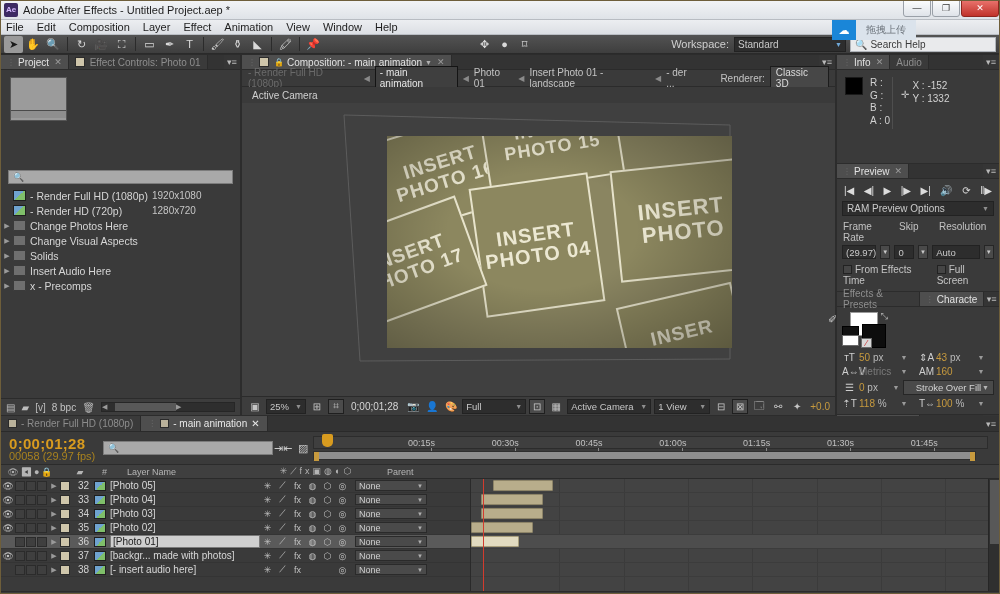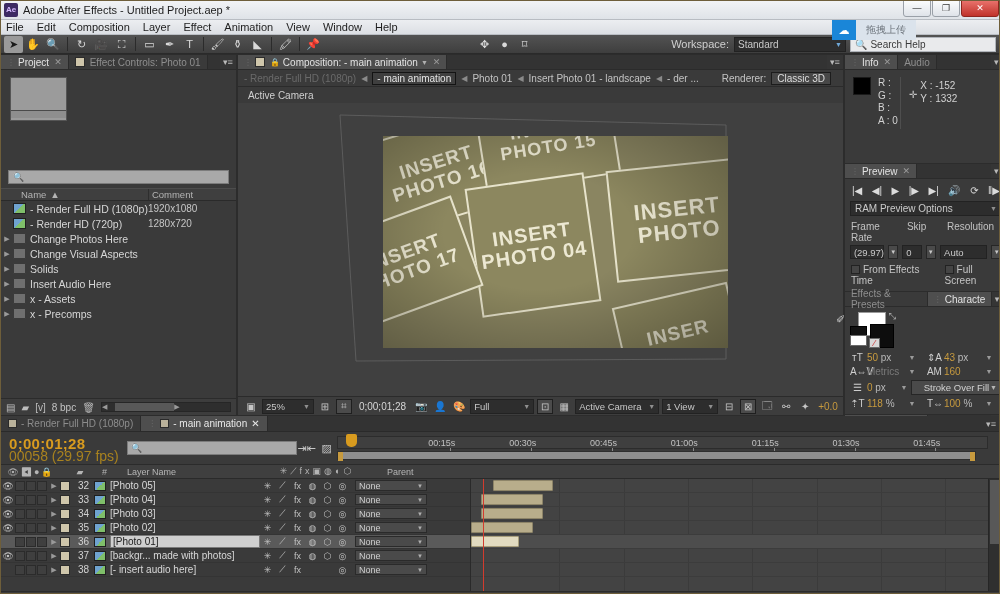--- a/index.html
+++ b/index.html
@@ -242,21 +242,21 @@
 
   
   #timeline { height:191px; border:1px solid #2c2c2c; border-top:none; display:flex; flex-direction:column; background:#3a3a3a;}
   .tl-tabs { height:16px;background:#333;display:flex;align-items:stretch;border-bottom:1px solid #2a2a2a;}
   .tl-tab { display:flex;align-items:center;gap:4px;padding:0 7px;font-size:10px;background:#3a3a3a;border-right:1px solid #2a2a2a;color:#8d8d8d;}
   .tl-tab.active { background:#4e4e4e;color:#e8e8e8; }
   .tl-sq { width:9px;height:9px;background:#b9b19a;border:1px solid #2a2a2a; }
   .tl-head { height:33px;display:flex;align-items:center;background:#3a3a3a;border-bottom:1px solid #2b2b2b;}
   .tc-big { padding:0 8px; }
   .tc-big .t1 { color:#d89b1f;font-size:15px;font-weight:bold;letter-spacing:0.3px;line-height:15px;}
-  .tc-big .t2 { color:#a8821f;font-size:14px;line-height:10px; }
+  .tc-big .t2 { color:#a8821f;font-size:11px;line-height:10px; }
   .tl-search { width:170px;height:14px;background:#a9a9a9;border:1px solid #7c7c7c;display:flex;align-items:center;gap:3px;padding:0 4px;color:#4a4a4a;font-size:9px;}
   .tl-hico { width:20px;text-align:center;color:#c8c8c8;font-size:11px; }
   .tl-rule-wrap { flex:1; position:relative; height:33px; }
   .tl-ruler { position:absolute;left:0;top:4px;right:0;height:13px;background:#3f3f3f;border:1px solid #2c2c2c;}
   .rt { position:absolute;top:1px;font-size:9px;color:#c0c0c0; }
   .rtick { position:absolute;bottom:-5px;width:1px;height:5px;background:#8a8a8a; }
   .tl-workbar { position:absolute;left:0;right:12px;top:19px;height:9px;background:#8e8e8e;border:1px solid #2e2e2e;}
   .wb-end { position:absolute;top:0;width:5px;height:9px;background:#c79a3e; }
   .tl-colhead { height:14px;display:flex;align-items:center;background:#3f3f3f;border-bottom:1px solid #2a2a2a;font-size:9px;color:#b5b5b5;}
   .tl-body { flex:1; display:flex; overflow:hidden; }
@@ -371,27 +371,20 @@
       </div>
       <div class="proj-preview">
         <div class="proj-thumb">
             <div class="bar"></div>
           </div>
       </div>
       <div class="proj-search">
         <span>🔍</span>
         <span></span>
       </div>
-      <div class="colhead">
-        <div class="c1">
-          <span>Name</span>
-          <span>▲</span>
-        </div>
-        <div class="c2">Comment</div>
-      </div>
       <div class="proj-list" id="proj-list">
           <div class="prow">
             <span class="tri"></span>
             <span class="ico comp"></span>
             <span class="nm">- Render Full HD (1080p)</span>
             <span class="cm">1920x1080</span>
           </div>
           <div class="prow">
             <span class="tri"></span>
             <span class="ico comp"></span>
@@ -413,26 +406,20 @@
           <div class="prow">
             <span class="tri">▶</span>
             <span class="ico folder"></span>
             <span class="nm">Solids</span>
             <span class="cm"></span>
           </div>
           <div class="prow">
             <span class="tri">▶</span>
             <span class="ico folder"></span>
             <span class="nm">Insert Audio Here</span>
-            <span class="cm"></span>
-          </div>
-          <div class="prow">
-            <span class="tri">▶</span>
-            <span class="ico folder"></span>
-            <span class="nm">x - Assets</span>
             <span class="cm"></span>
           </div>
           <div class="prow">
             <span class="tri">▶</span>
             <span class="ico folder"></span>
             <span class="nm">x - Precomps</span>
             <span class="cm"></span>
           </div>
         </div>
       <div class="proj-foot">
@@ -503,21 +490,21 @@
               <div class="tile" style="left: 236px; top: 158px; width: 118px; height: 78px; transform: rotate(-13deg); font-size: 19px;">
                 <span style="display:block">INSER<br></span>
               </div>
               <div class="vignette"></div>
             </div>
         </div>
       </div>
 
       <div class="comp-toolbar">
         <div class="ct-ico">▣</div>
-        <div class="ct-box" style="width:52px">
+        <div class="ct-box" style="width:40px">
           <span>25%</span>
           <span class="arw">▼</span>
         </div>
         <div class="ct-ico">⊞</div>
         <div class="ct-ico framed">⌗</div>
         <div class="ct-tc">0;00;01;28</div>
         <div class="ct-ico">📷</div>
         <div class="ct-ico">👤</div>
         <div class="ct-ico">🎨</div>
         <div class="ct-box" style="width:64px">

